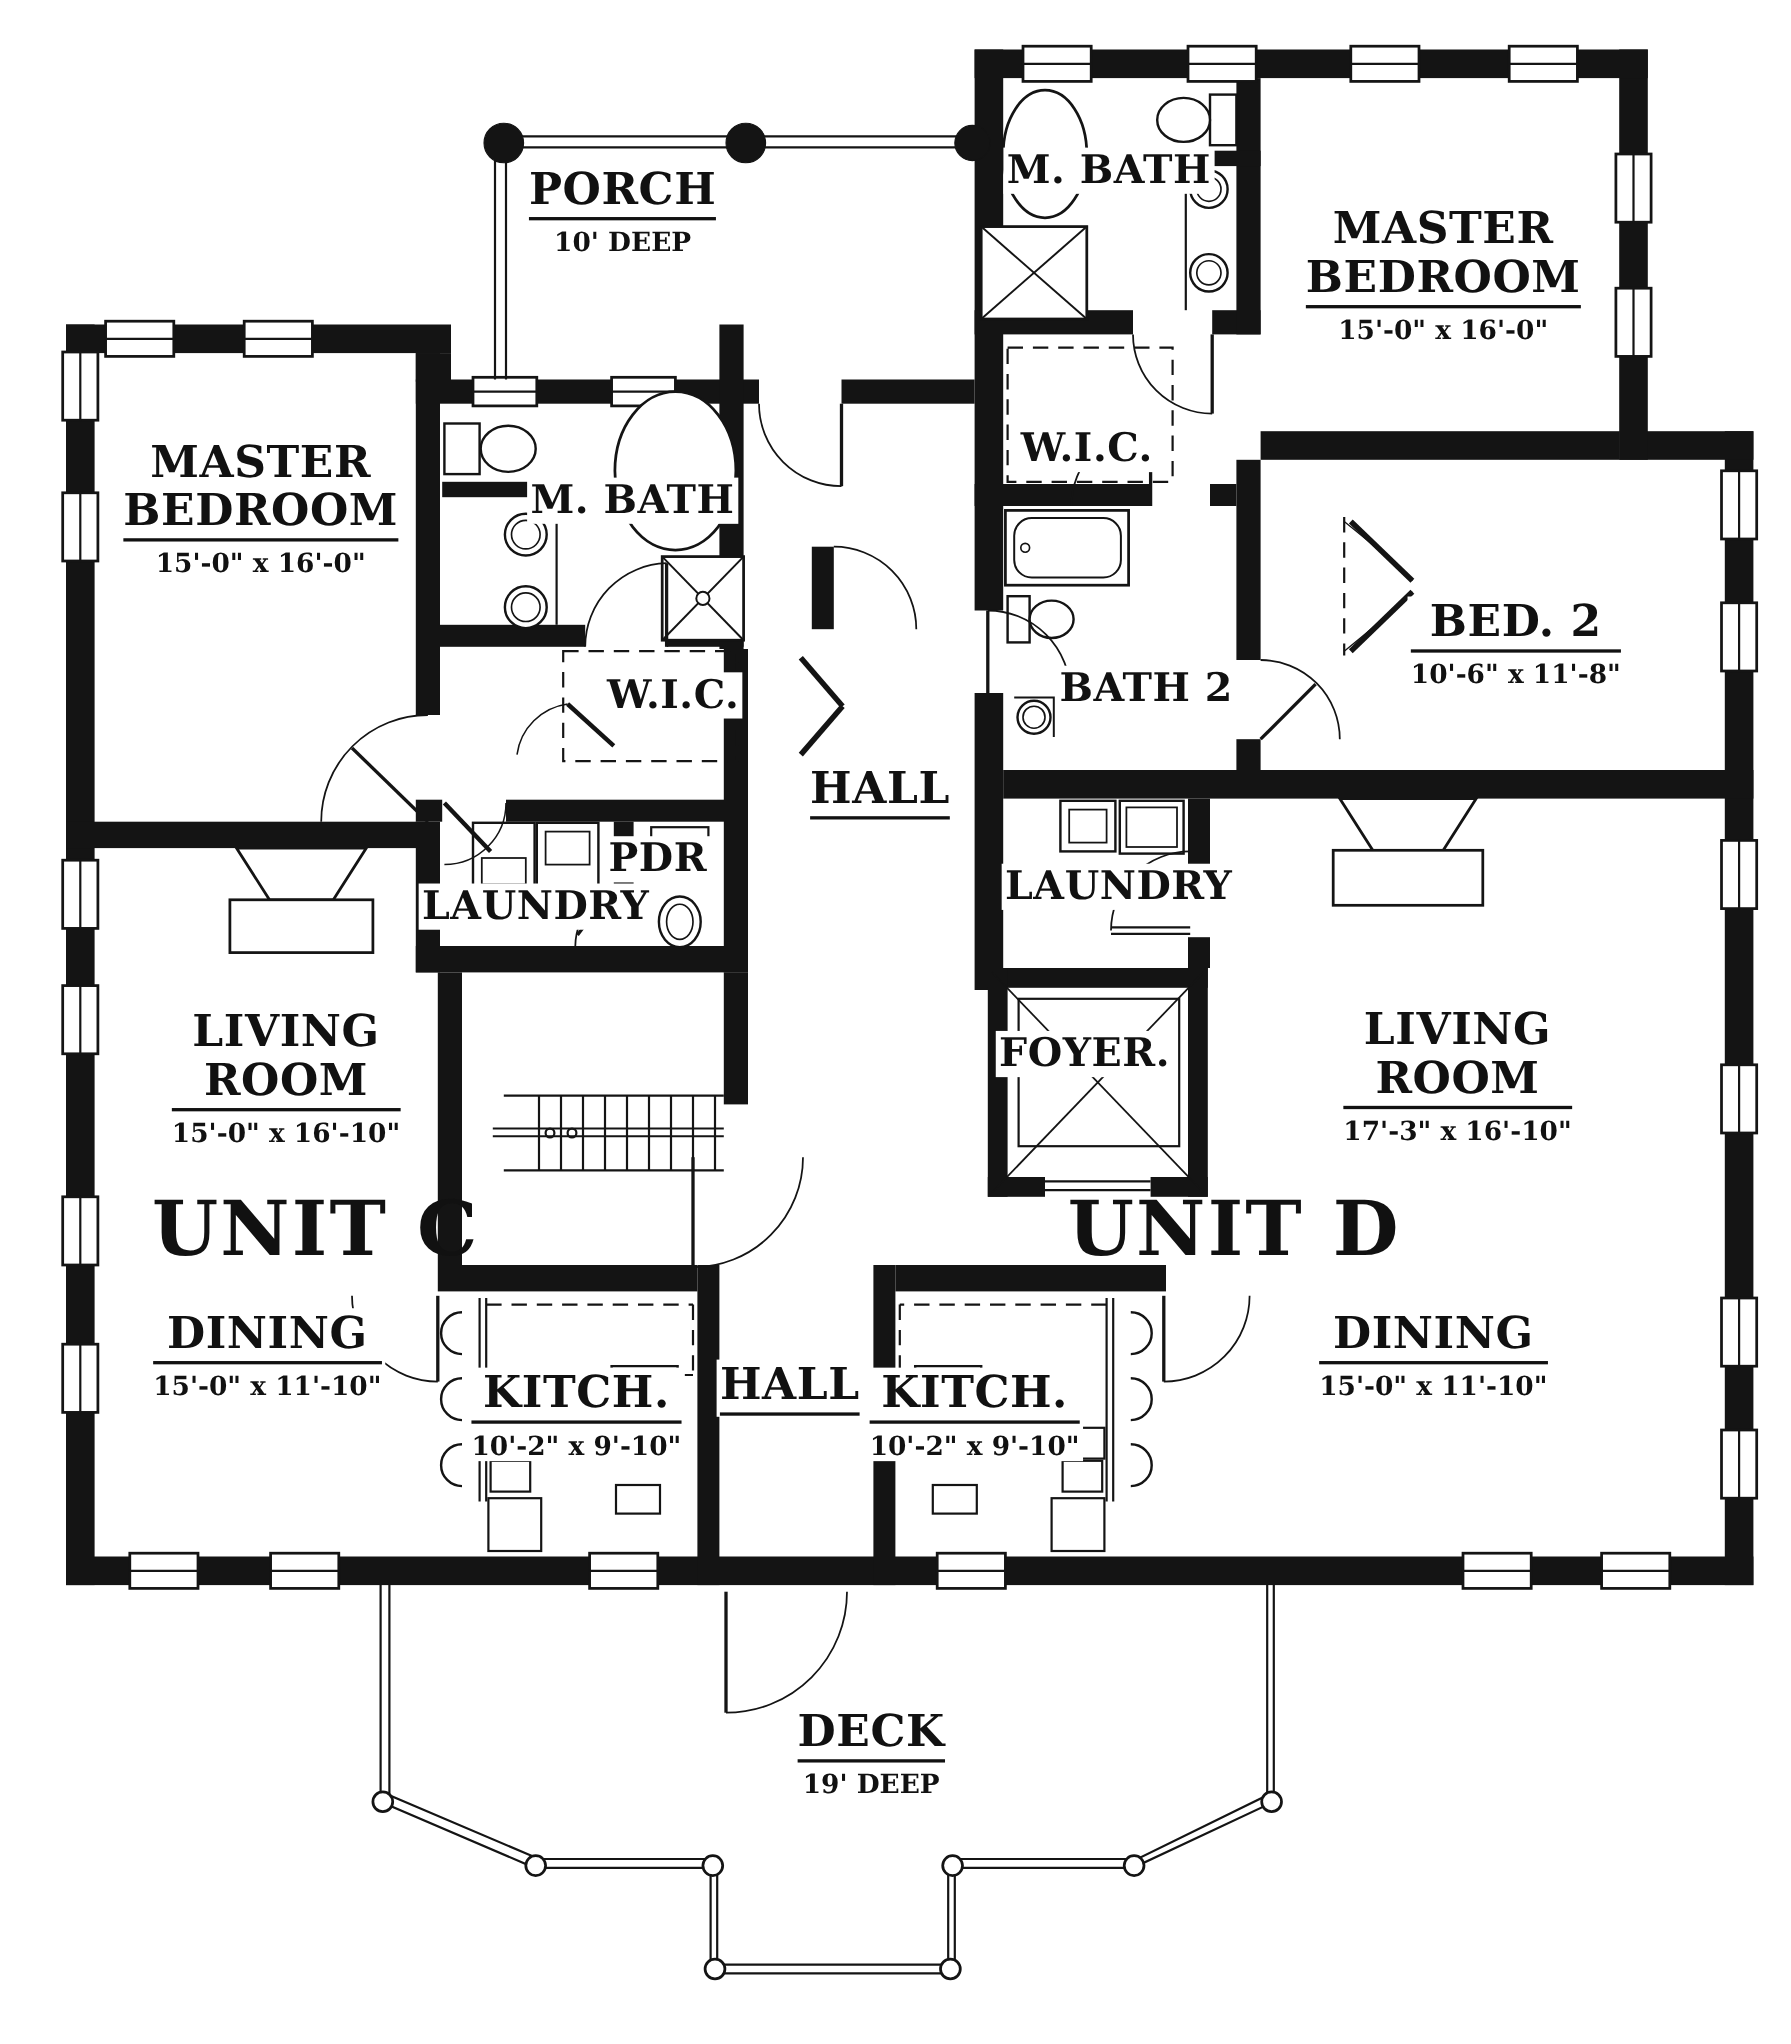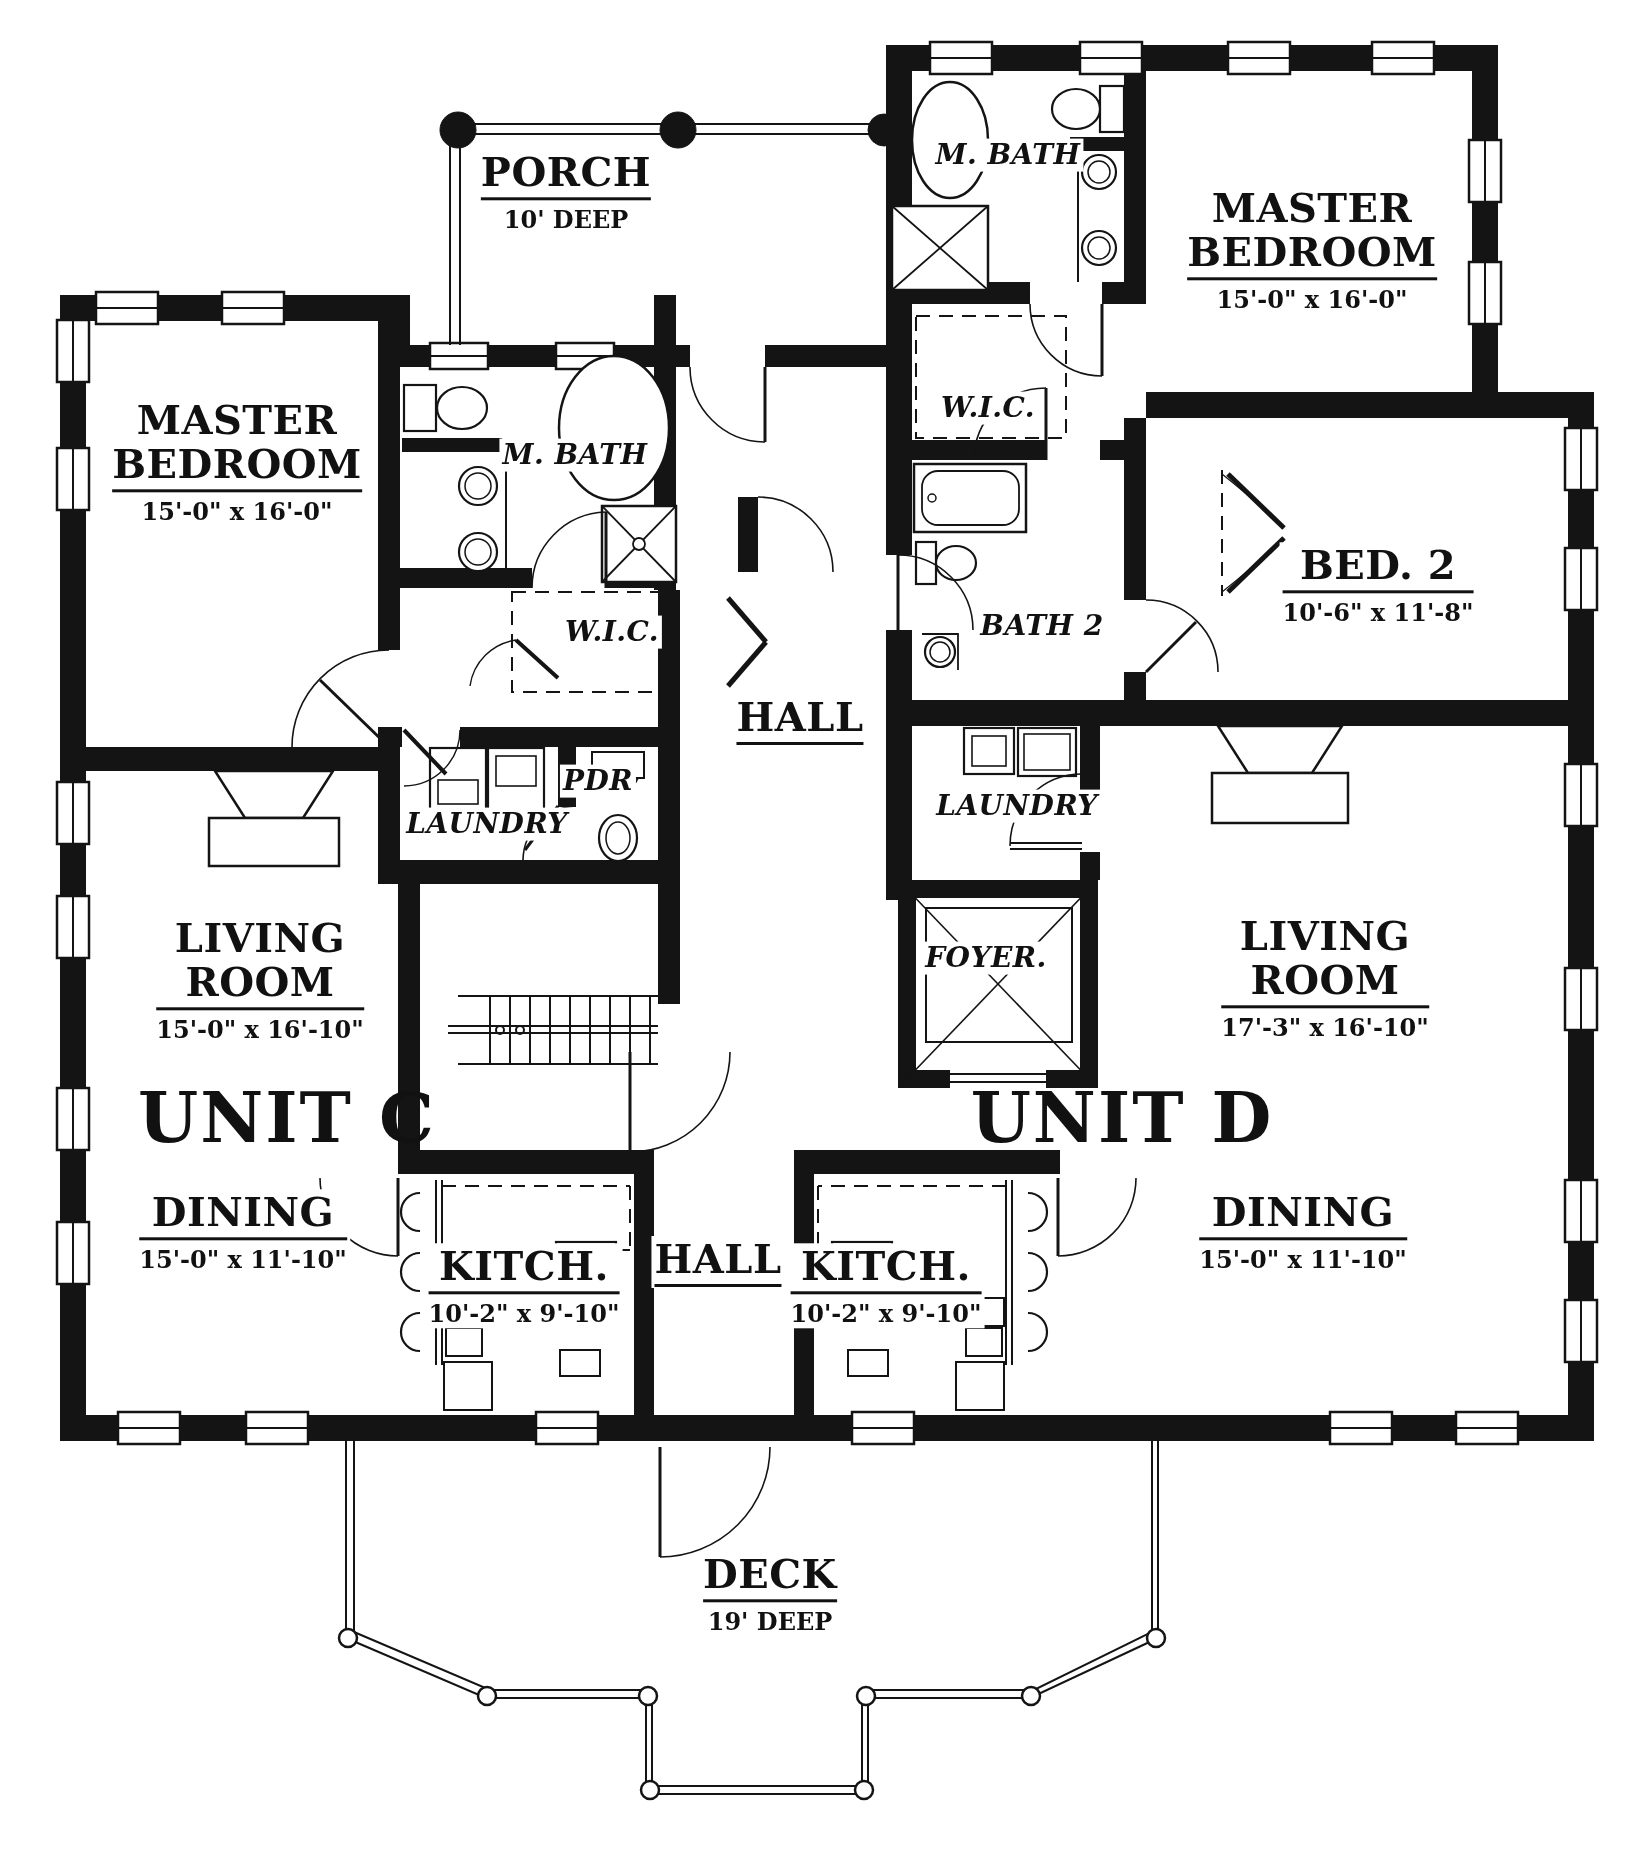--- a/index.html
+++ b/index.html
@@ -4,21 +4,21 @@
 <style>
   html,body{margin:0;padding:0;background:#fff;}
   .plan{position:relative;width:1628px;height:1858px;background:#fff;overflow:hidden;
         font-family:"DejaVu Serif","Liberation Serif",serif;}
   .plan svg{position:absolute;left:0;top:0;}
   .lbl{position:absolute;transform:translate(-50%,-50%);text-align:center;color:#111;
        font-weight:700;white-space:nowrap;line-height:1.1;background:#fff;padding:1px 3px;}
   .lbl .nm{display:block;font-size:40px;letter-spacing:.5px;}
   .lbl .nm.u{border-bottom:3px solid #111;padding-bottom:3px;}
   .lbl .dm{display:block;font-size:24px;margin-top:7px;}
-  .lbl.sm .nm{font-size:28px;font-style:italic;}
+  .lbl.sm .nm{font-size:36px;}
   .lbl.big{background:transparent;}
   .lbl.big .nm{font-size:69px;letter-spacing:2px;margin-top:32px;}
 </style>
 </head>
 <body>
 
 <div class="plan">
 <svg width="1628" height="1858" viewBox="0 0 1628 1858">
   <g fill="#141414" stroke="none">
     <rect x="60" y="295" width="26" height="1146"></rect>
@@ -456,17 +456,17 @@
     <span class="nm u">KITCH.</span>
       <span class="dm">10'-2" x 9'-10"</span>
   </div>
   <div class="lbl" style="left:718px;top:1262px">
     <span class="nm u">HALL</span>
   </div>
   <div class="lbl" style="left:1303px;top:1232px">
     <span class="nm u">DINING</span>
       <span class="dm">15'-0" x 11'-10"</span>
   </div>
-  <div class="lbl" style="left:770px;top:1594px">
+  <div class="lbl" style="left:792px;top:1594px">
     <span class="nm u">DECK</span>
       <span class="dm">19' DEEP</span>
   </div>
 </div>
 
 </body></html>

